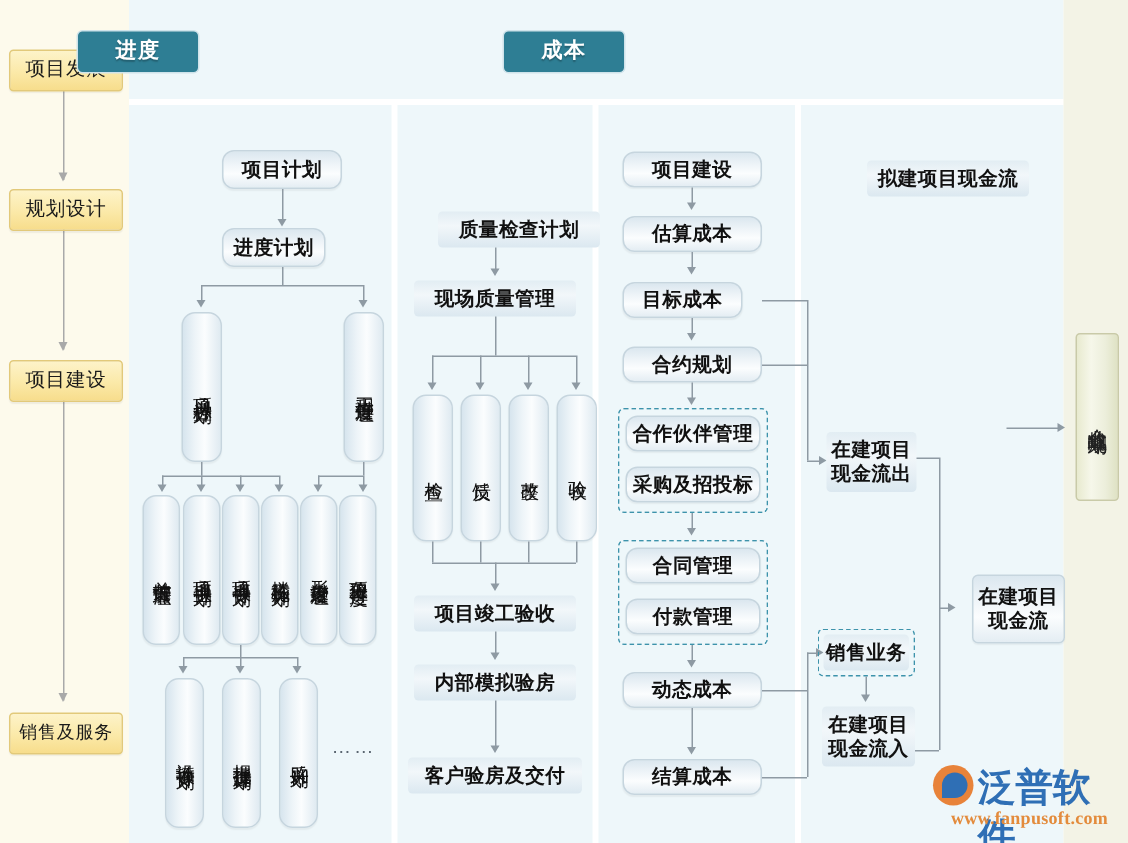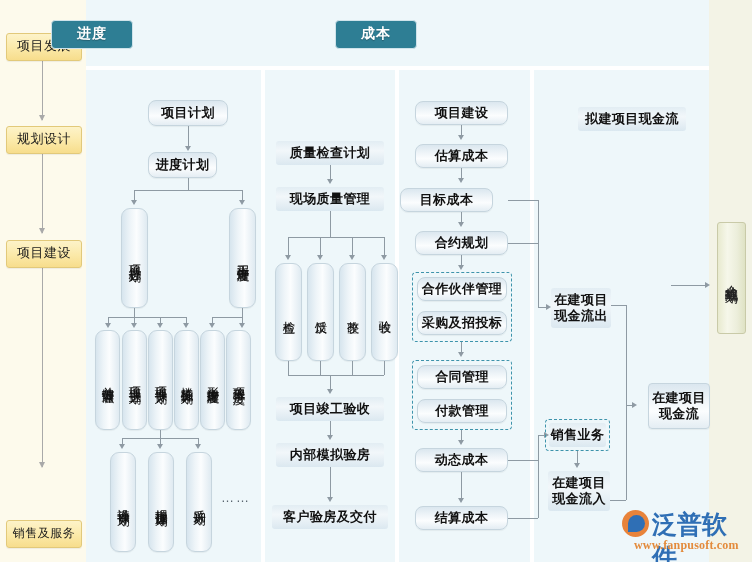--- a/index.html
+++ b/index.html
@@ -22,21 +22,21 @@
     border:1px solid #e2c97a;
     border-radius:3px;
     background:linear-gradient(180deg,#fdf3c9 0%,#fbe9a8 55%,#f7dd8c 100%);
     color:#1a1a1a;font-size:13px;line-height:24px;text-align:center;
     letter-spacing:0.5px;
     box-shadow:0 1px 1px rgba(0,0,0,.06);
   }
   .stage-chip.s0{top:33px;}
   .stage-chip.s1{top:126px;}
   .stage-chip.s2{top:240px;}
-  .stage-chip.s3{top:475px;margin-top:45px;}
+  .stage-chip.s3{top:475px;}
   .stage-chip.small{font-size:12px;}
 
   .rail-arrow{position:absolute;left:42px;width:1px;background:#a9a9a9;}
   .rail-arrow.a0{top:60px;height:60px;}
   .rail-arrow.a1{top:153px;height:80px;}
   .rail-arrow.a2{top:267px;height:200px;}
   .rail-arrow i{
     position:absolute;left:-3px;bottom:-1px;width:0;height:0;
     border-left:3.5px solid transparent;border-right:3.5px solid transparent;
     border-top:6px solid #a9a9a9;
@@ -250,21 +250,21 @@
   <div class="ln vln" style="left:198px;top:438px;height:8px;"></div>
   <div class="arrowdown" style="left:118.5px;top:444px;"></div>
   <div class="arrowdown" style="left:156.5px;top:444px;"></div>
   <div class="arrowdown" style="left:194.5px;top:444px;"></div>
 
   <div class="node v" style="left:110px;top:452px;width:26px;height:100px;">设计专项计划</div>
   <div class="node v" style="left:148px;top:452px;width:26px;height:100px;">报批报建计划</div>
   <div class="node v" style="left:186px;top:452px;width:26px;height:100px;">采购计划</div>
   <div class="dots" style="left:221px;top:490px;">……</div>
 
-  <div class="node flat2" style="left:276px;top:141px;width:108px;height:24px;">质量检查计划</div>
+  <div class="node flat2" style="left:292px;top:141px;width:108px;height:24px;">质量检查计划</div>
   <div class="ln vln" style="left:330px;top:165px;height:16px;"></div>
   <div class="arrowdown" style="left:326.5px;top:179px;"></div>
 
   <div class="node flat2" style="left:276px;top:187px;width:108px;height:24px;">现场质量管理</div>
 
   <div class="ln vln" style="left:330px;top:211px;height:26px;"></div>
   <div class="ln hln" style="left:288px;top:237px;width:96px;"></div>
   <div class="ln vln" style="left:288px;top:237px;height:20px;"></div>
   <div class="ln vln" style="left:320px;top:237px;height:20px;"></div>
   <div class="ln vln" style="left:352px;top:237px;height:20px;"></div>
@@ -298,21 +298,21 @@
   <div class="node flat2" style="left:272px;top:505px;width:116px;height:24px;">客户验房及交付</div>
 
   <div class="node big" style="left:415px;top:101px;width:93px;height:24px;">项目建设</div>
   <div class="ln vln" style="left:461px;top:125px;height:12px;"></div>
   <div class="arrowdown" style="left:457.5px;top:135px;"></div>
 
   <div class="node big" style="left:415px;top:144px;width:93px;height:24px;">估算成本</div>
   <div class="ln vln" style="left:461px;top:168px;height:12px;"></div>
   <div class="arrowdown" style="left:457.5px;top:178px;"></div>
 
-  <div class="node big" style="left:400px;top:188px;width:93px;height:24px;">目标成本</div>
+  <div class="node big" style="left:415px;top:188px;width:80px;height:24px;">目标成本</div>
   <div class="ln vln" style="left:461px;top:212px;height:12px;"></div>
   <div class="arrowdown" style="left:457.5px;top:222px;"></div>
 
   <div class="node big" style="left:415px;top:231px;width:93px;height:24px;">合约规划</div>
   <div class="ln vln" style="left:461px;top:255px;height:12px;"></div>
   <div class="arrowdown" style="left:457.5px;top:265px;"></div>
 
   <div class="dashgroup" style="left:412px;top:272px;width:100px;height:70px;"></div>
   <div class="node big" style="left:417px;top:277px;width:90px;height:24px;">合作伙伴管理</div>
   <div class="node big" style="left:417px;top:311px;width:90px;height:24px;">采购及招投标</div>

